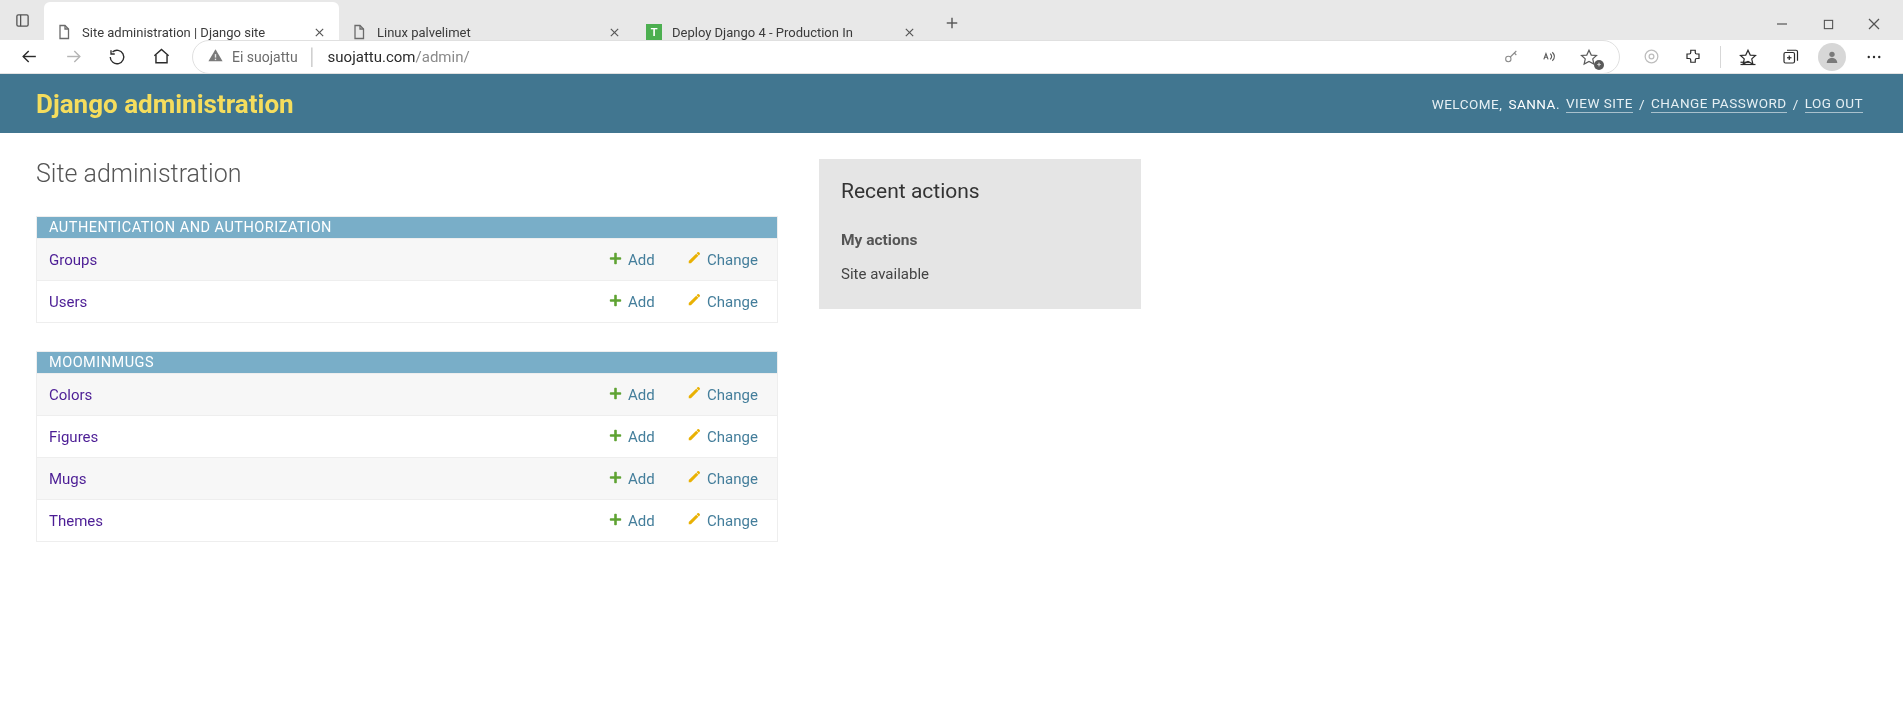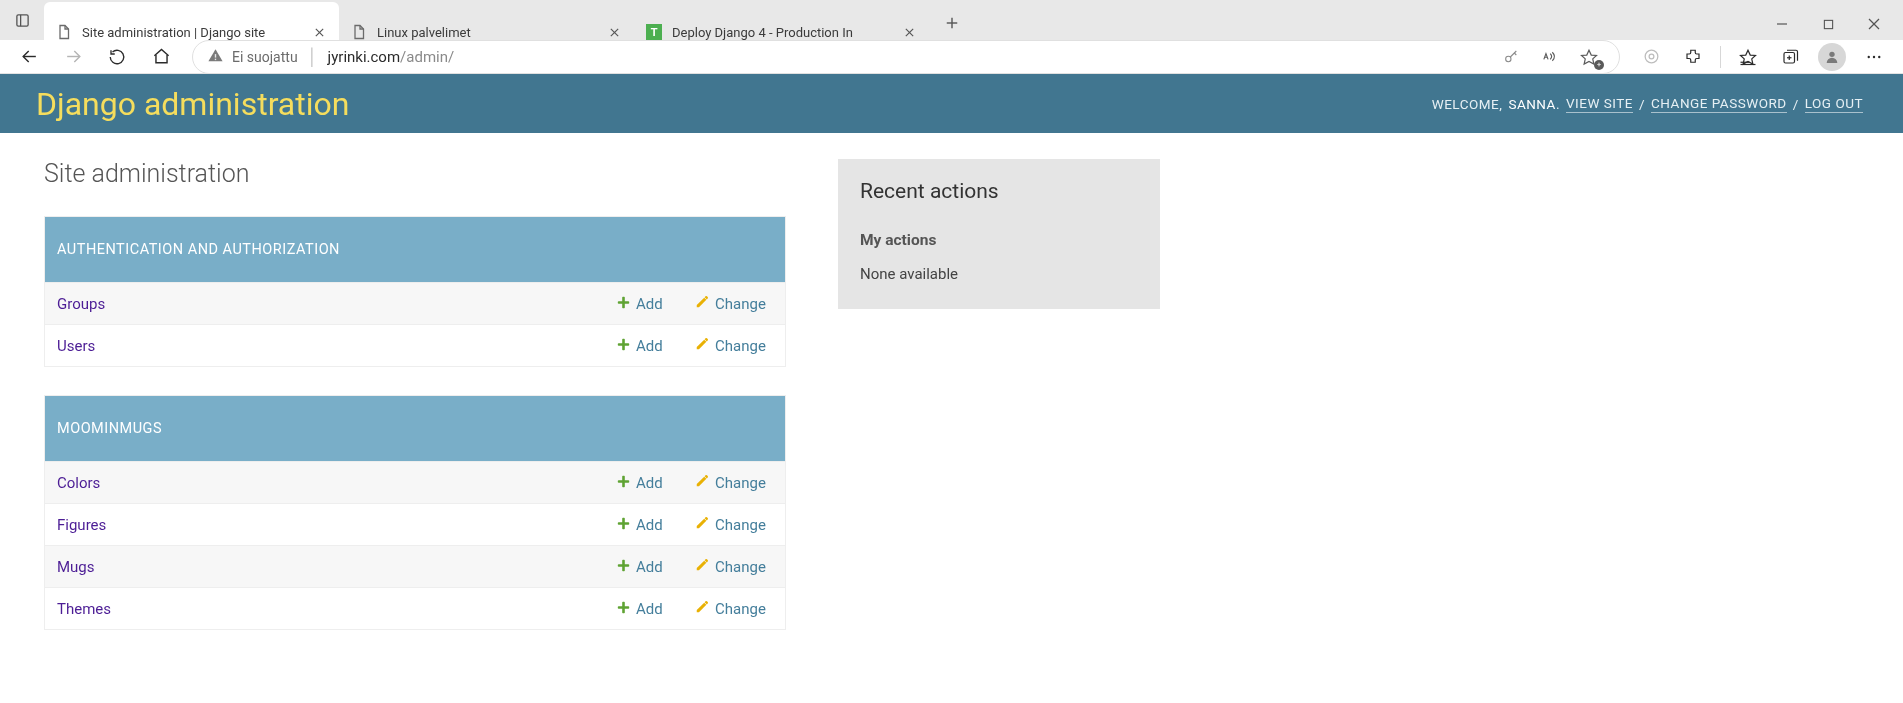--- a/index.html
+++ b/index.html
@@ -27,32 +27,32 @@
   .addr .sec { display:flex; align-items:center; gap:8px; color:#6b6b6b; font-size:14px; }
   .addr .sep { color:#c0c0c0; }
   .addr .url { font-size:15px; color:#8a8a8a; }
   .addr .url .host { color:#2b2b2b; }
   .tright { display:flex; align-items:center; gap:4px; }
   .vdiv { width:1px; height:22px; background:#d7d7d7; margin:0 4px; }
   .avatar { width:28px; height:28px; border-radius:50%; background:#d7d7d7; display:flex; align-items:center; justify-content:center; color:#7a7a7a; }
 
   
   .dj-header { background:#417690; color:#fff; height:59px; display:flex; align-items:center; justify-content:space-between; padding:0 40px 0 36px; }
-  .dj-brand { color:#f5dd5d; font-size:32px; font-weight:400; }
+  .dj-brand { color:#f5dd5d; font-size:26px; font-weight:700; }
   .dj-usertools { font-size:13.5px; letter-spacing:.5px; text-transform:uppercase; color:#e6f0f4; display:flex; align-items:center; gap:6px; }
   .dj-usertools .uname { font-weight:400; color:#fff; }
   .dj-usertools a { color:#e6f0f4; text-decoration:none; border-bottom:1px solid rgba(255,255,255,.55); padding-bottom:1px; cursor:pointer; }
   .dj-usertools .slash { color:#e6f0f4; }
 
-  .content { padding:26px 36px; display:flex; gap:52px; align-items:flex-start;margin-left:8px; }
+  .content { padding:26px 36px; display:flex; gap:41px; align-items:flex-start; }
   h1.page-title { font-size:25px; font-weight:300; color:#555; margin-bottom:28px; }
 
   .main-col { width:742px; }
   .module { border:1px solid #eee; margin-bottom:28px; }
-  .module .caption { background:#79aec8; color:#fff; padding:24px 12px; font-size:14.5px; letter-spacing:.5px; }
+  .module .caption { background:#79aec8; color:#fff; padding:2px 12px; font-size:14.5px; letter-spacing:.5px; }
   .module .caption a { color:#fff; text-decoration:none; }
   .row { display:flex; align-items:center; height:42px; padding:0 12px; border-top:1px solid #eee; font-size:15px; }
   .row:nth-of-type(odd){ background:#fff; }
   .row:nth-of-type(even){ background:#f7f7f7; }
   .row .model { flex:1; }
   .row .model a { color:#4c1d95; font-weight:400; text-decoration:none; }
   .row .op { width:78px; display:flex; align-items:center; gap:6px; }
   .row .op a { color:#447e9b; text-decoration:none; }
   .row .op.add svg { color:#5fa333; }
   .row .op.chg svg { color:#e9b104; }
@@ -173,21 +173,21 @@
     <div class="addr">
       <span class="sec">
         <span><svg width="17" height="17" viewBox="0 0 24 24" fill="#7a7a7a">
               <path d="M12 3 2 20h20L12 3z"></path>
               <rect x="11" y="10" width="2" height="5" fill="#e8e8e8"></rect>
               <rect x="11" y="16.5" width="2" height="2" fill="#e8e8e8"></rect>
             </svg></span>
         <span>Ei suojattu</span>
       </span>
       <span class="sep">│</span>
-      <span class="url"><span class="host">jyrinki.com</span><span>/admin/</span></span>
+      <span class="url"><span class="host">suojattu.com</span><span>/admin/</span></span>
       <span class="spacer"></span>
       <span class="tbtn" style="width:28px;height:28px;color:#8a8a8a">
           <svg width="16" height="16" viewBox="0 0 24 24" fill="none" stroke="currentColor" stroke-width="1.6">
             <circle cx="8" cy="15" r="4"></circle>
             <path d="M11 12 20 3"></path>
             <path d="M17 6l3 3"></path>
           </svg>
         </span>
       <span class="tbtn" style="width:28px;height:28px;color:#5a5a5a">
           <svg width="17" height="17" viewBox="0 0 24 24" fill="none" stroke="currentColor" stroke-width="1.6">
@@ -374,15 +374,15 @@
                 </svg></span>
               <a>Change</a>
             </span>
           </div>
         </div>
       </div>
   </div>
   <div class="sidebar">
     <h2>Recent actions</h2>
     <h3>My actions</h3>
-    <p>None available</p>
+    <p>Site available</p>
   </div>
 </div>
 
 </body></html>

